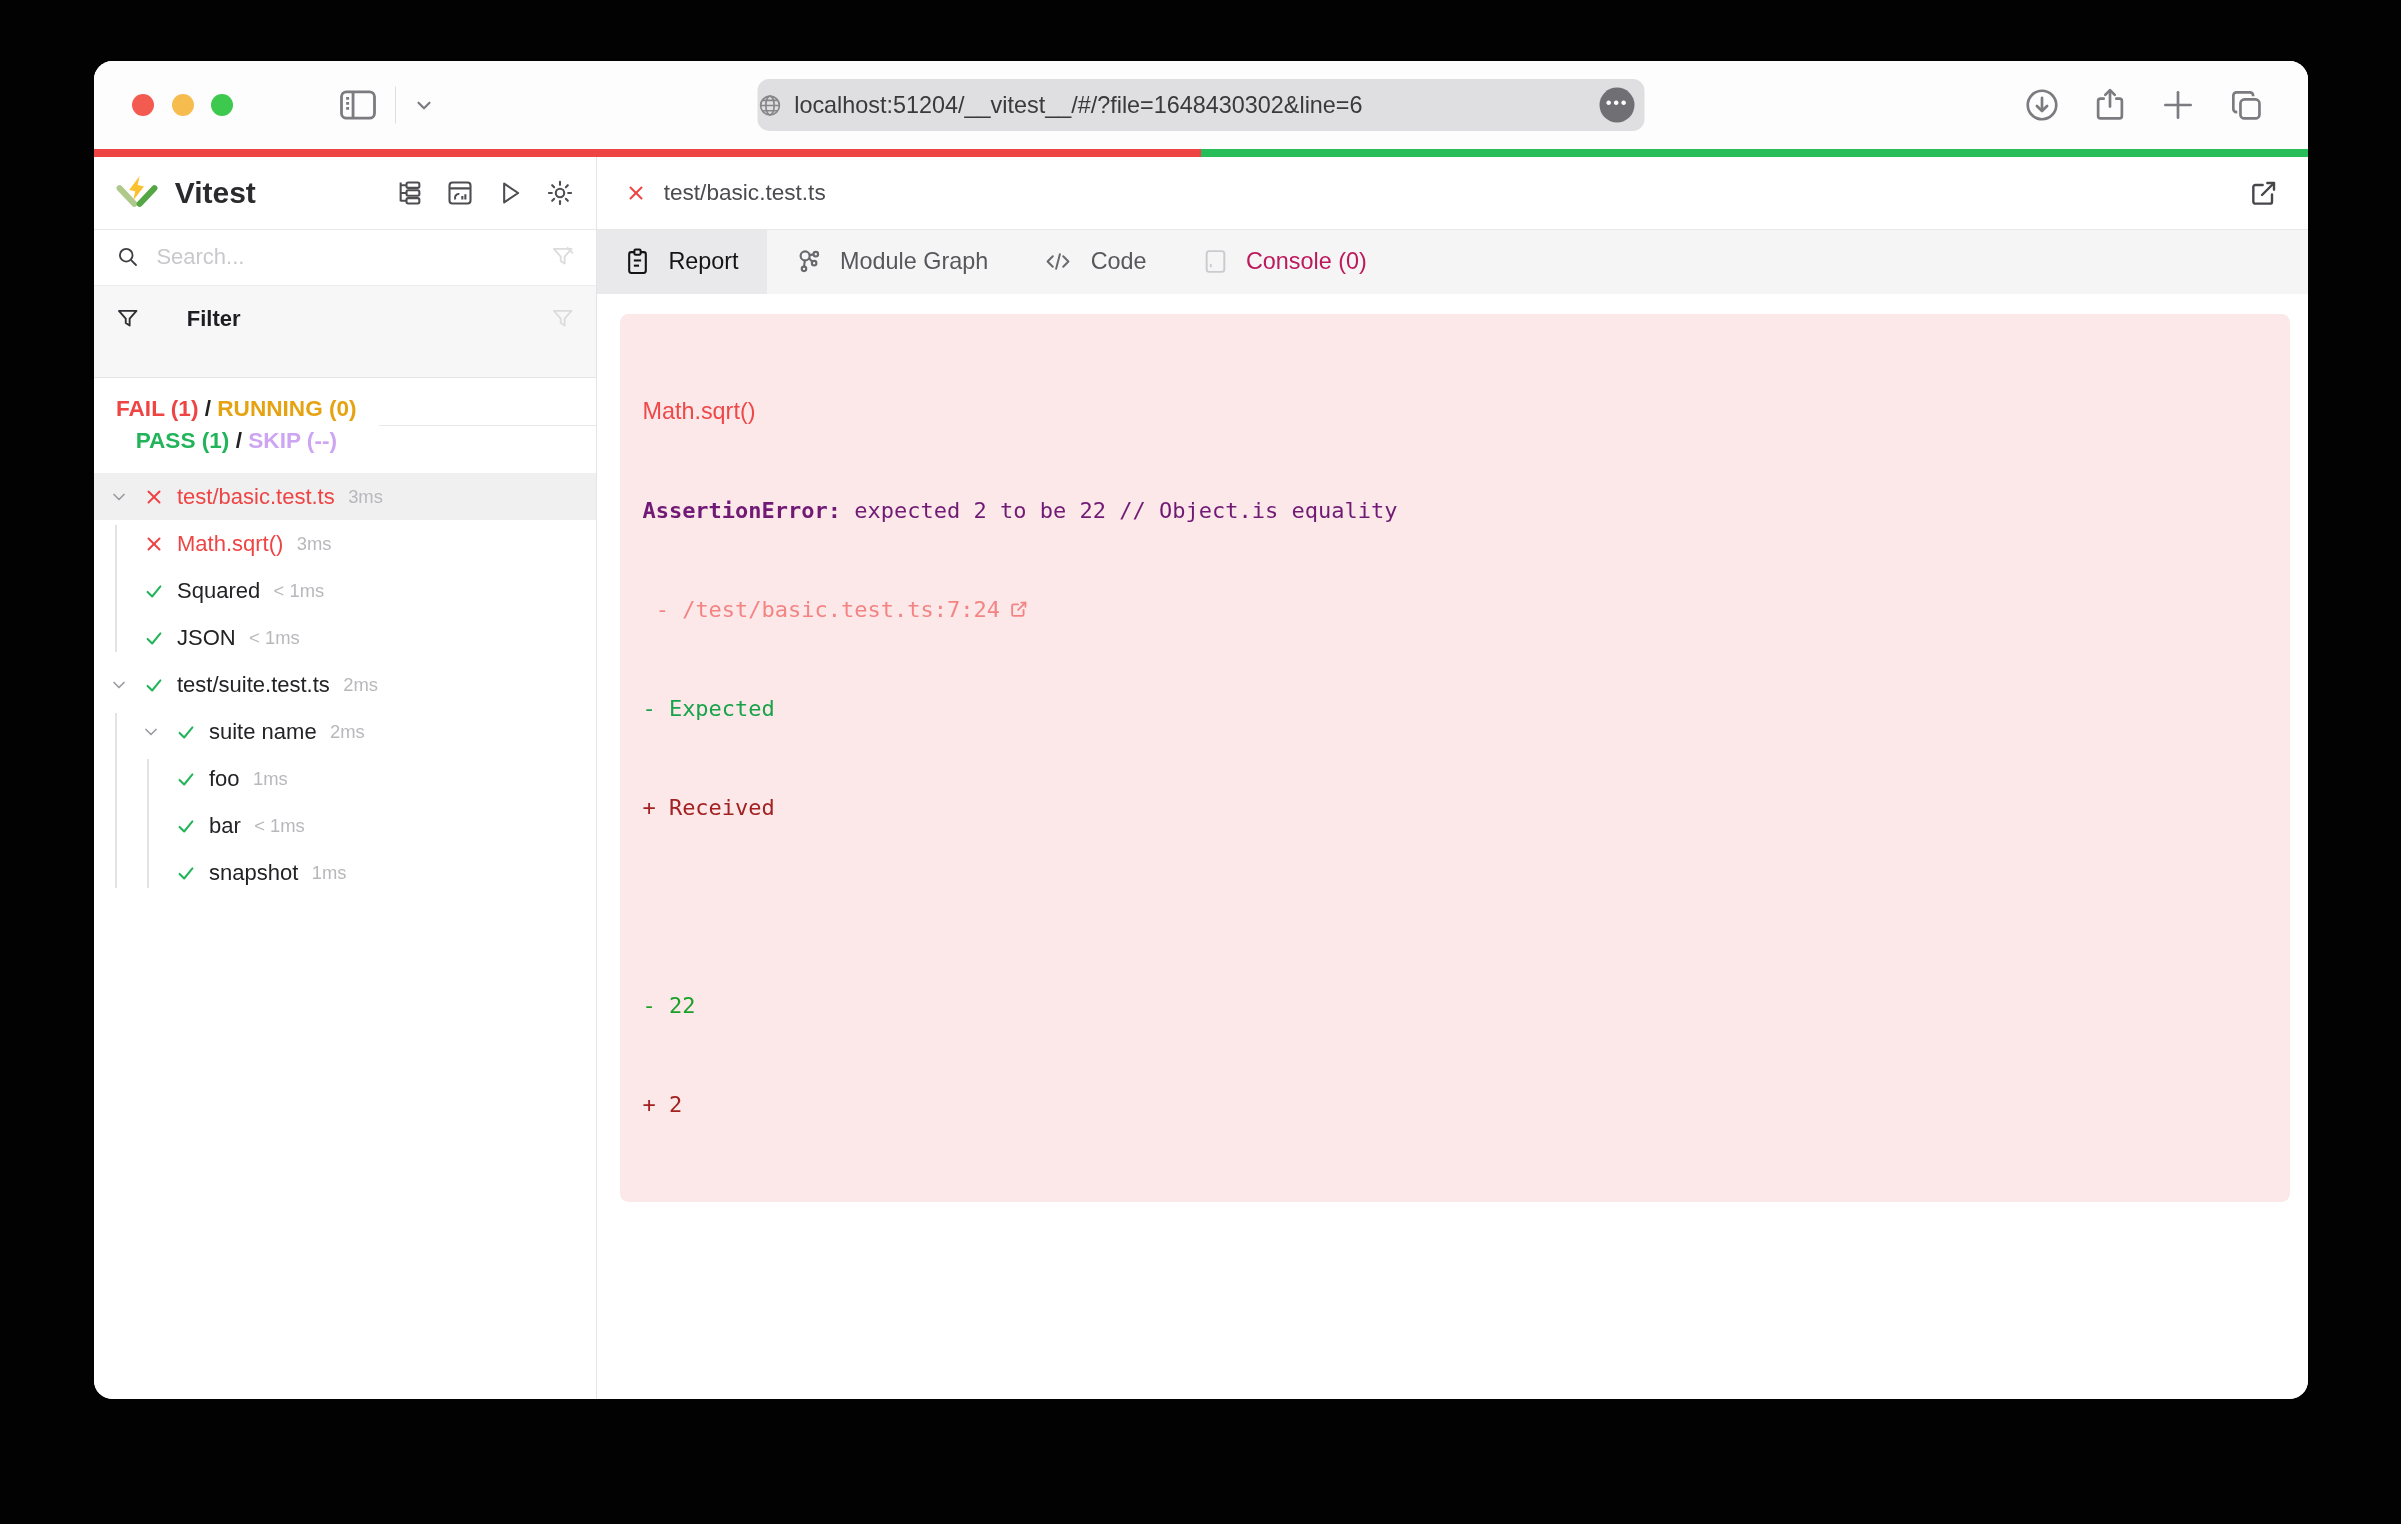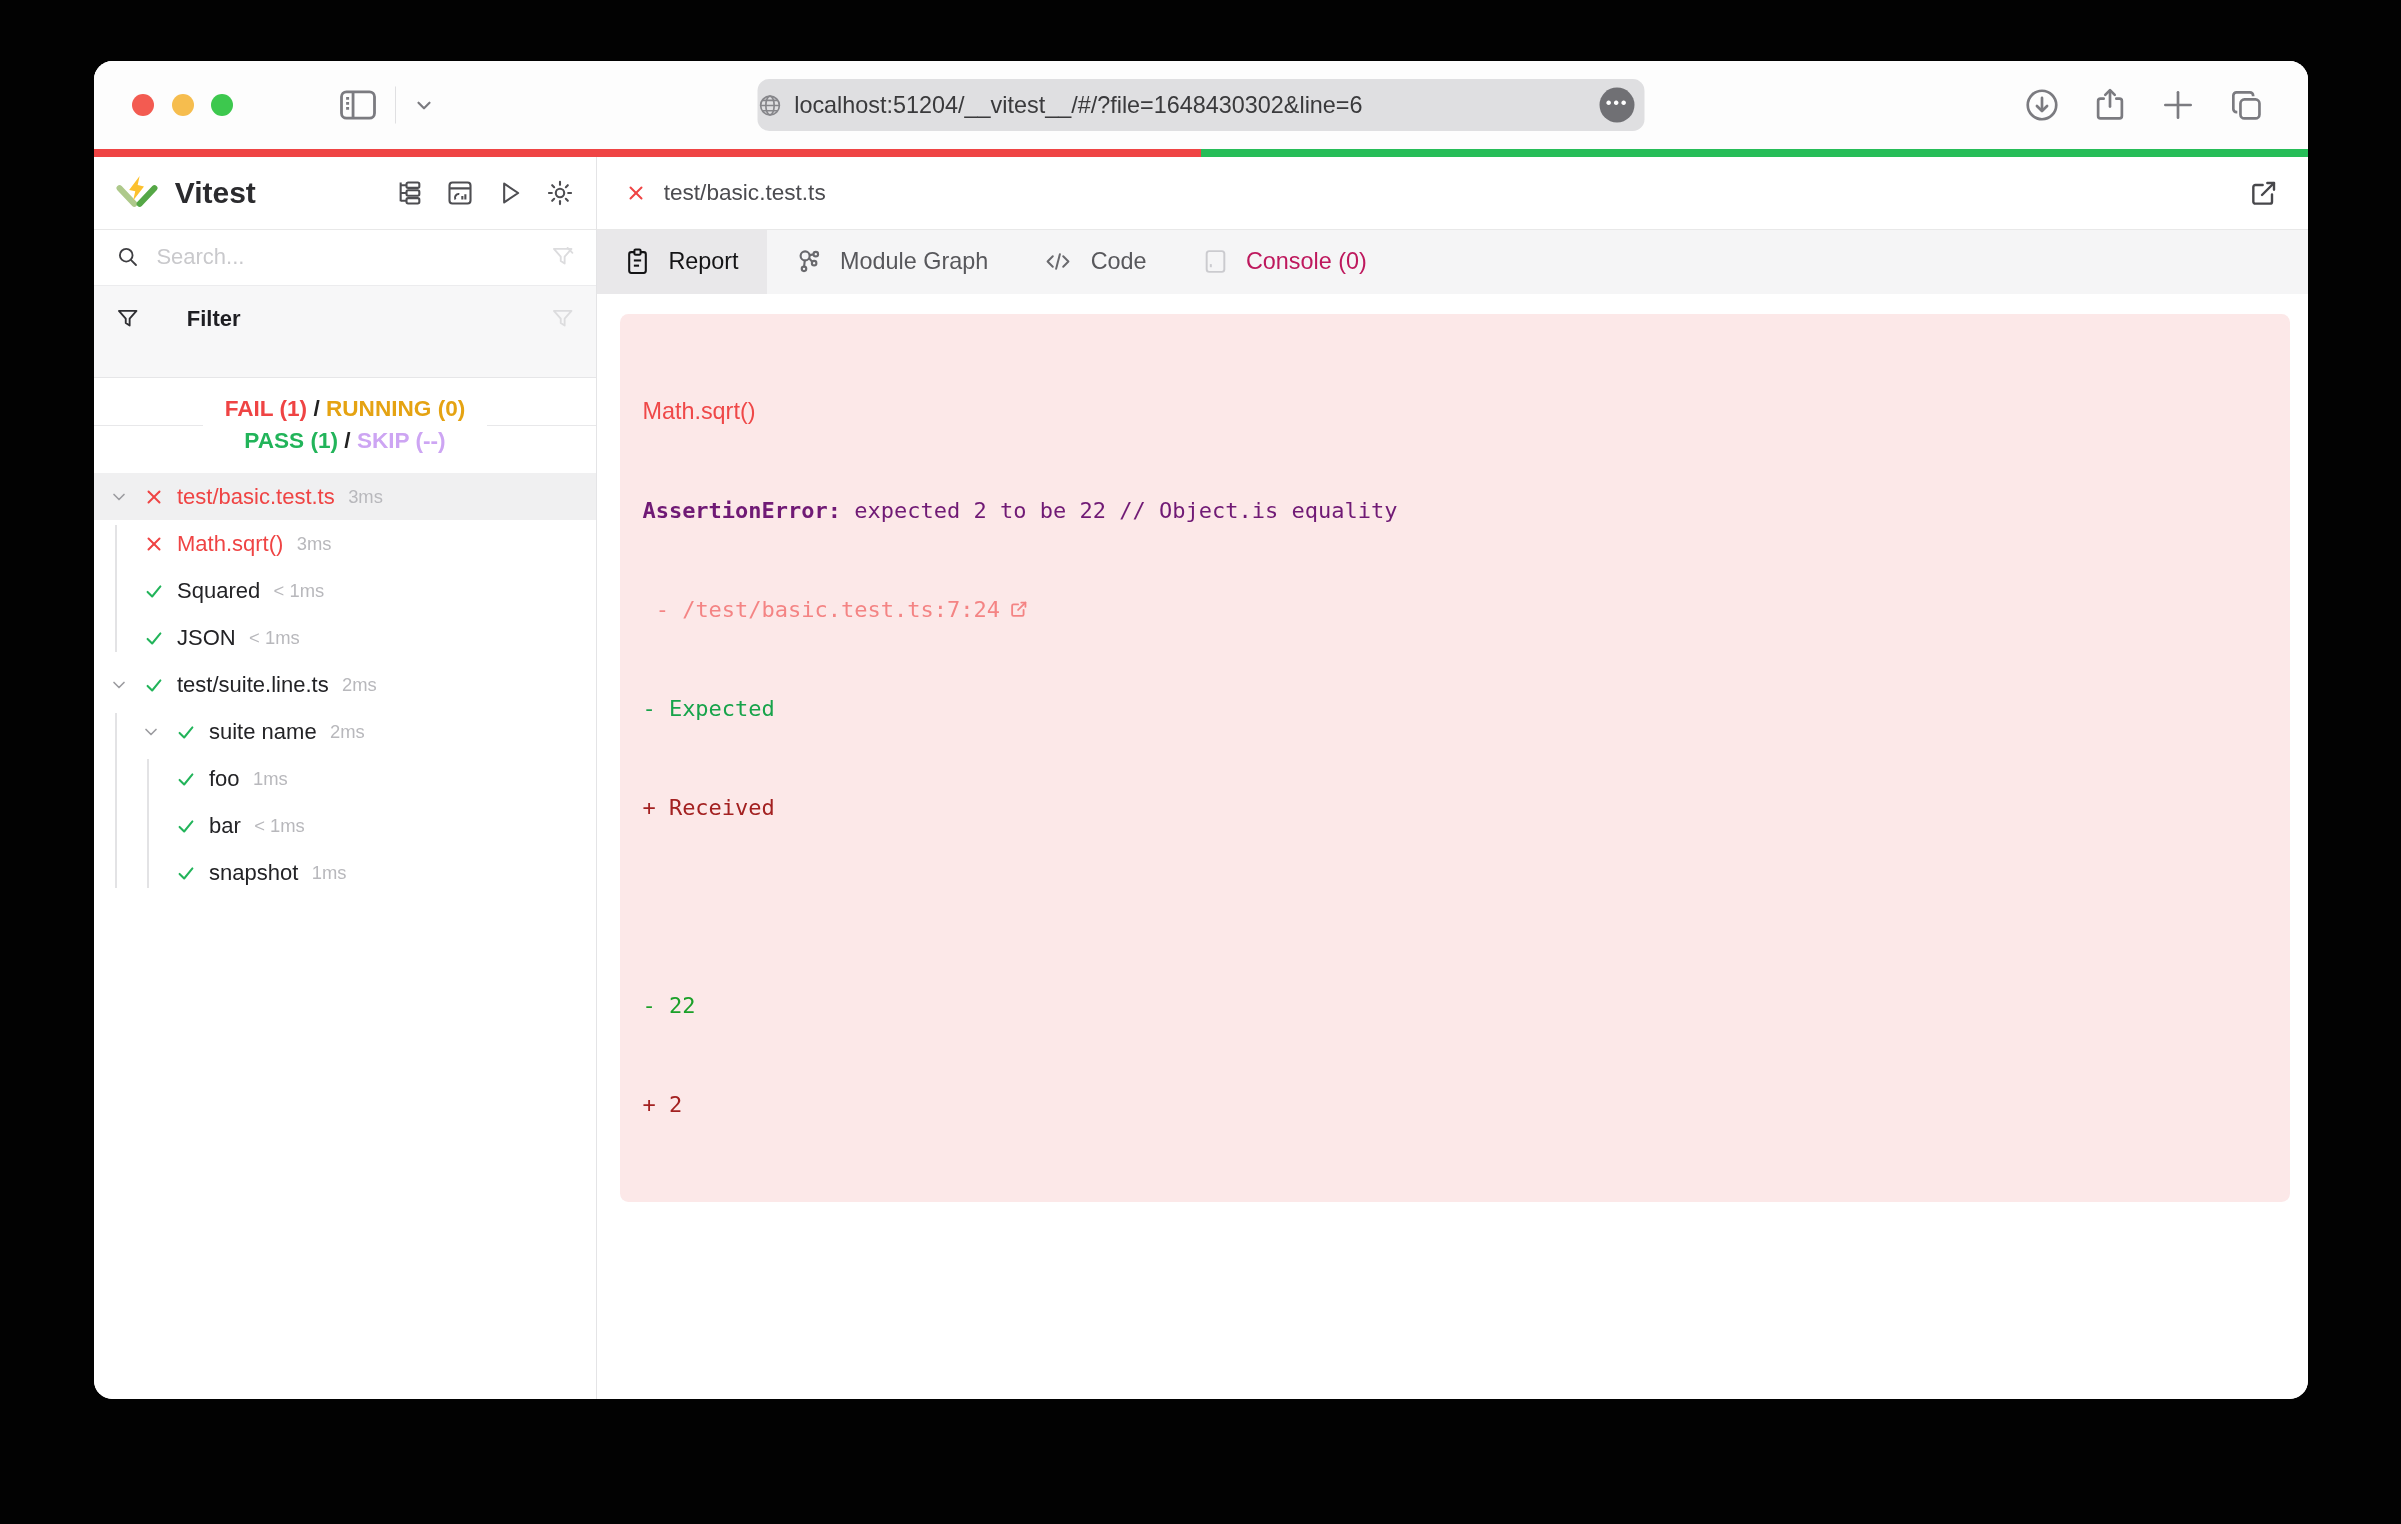--- a/index.html
+++ b/index.html
@@ -48,21 +48,21 @@
   
   .filter-panel{background:#f7f7f8;border-bottom:0.8px solid #e6e6e8;padding:20px 22px 25px;flex-shrink:0;}
   .filter-head{display:flex;align-items:center;gap:13.4px;margin-bottom:20px;color:#2f2f33;}
   .filter-title{font-size:22px;font-weight:700;color:#1f1f23;margin-left:34px;}
   .filter-grid{display:grid;grid-template-columns:244px 1fr;row-gap:20px;}
   .filter-item{display:flex;align-items:center;gap:15px;}
   .checkbox{width:22px;height:22px;border:2.1px solid #3c3c40;border-radius:4.2px;background:transparent;flex-shrink:0;}
   .filter-label{font-size:22px;color:#1f1f23;}
 
   
-  .summary{position:relative;height:94px;flex-shrink:0;display:flex;align-items:center;justify-content:center;}
+  .summary{position:relative;height:94px;flex-shrink:0;display:flex;align-items:center;}
   .summary-divider{position:absolute;left:0;right:0;top:50%;height:0.8px;background:#e8e8ea;}
   .summary-box{position:relative;background:#fff;padding:3.3px 22px;text-align:center;border-radius:8.4px;
                font-weight:700;font-size:22.6px;line-height:32px;}
   .s-fail{color:#ef4444;} .s-running{color:#e5a312;} .s-pass{color:#22b45a;} .s-skip{color:#cda5f3;} .s-sep{color:#222;}
 
   
   .tree{position:relative;flex:1;padding-top:1.7px;overflow:hidden;}
   .guide{position:absolute;width:1.7px;background:#e3e3e5;}
   .guide-a{left:21px;top:53px;height:127px;}
   .guide-b{left:21px;top:241px;height:175px;}
@@ -336,21 +336,21 @@
             <span class="chevron-slot">
                 <svg width="20" height="20" viewBox="0 0 24 24" fill="none" stroke="currentColor" stroke-width="2" stroke-linecap="round" stroke-linejoin="round">
                   <polyline points="6,9 12,15 18,9"></polyline>
                 </svg>
               </span>
             <span class="status-slot st-pass">
                 <svg width="22" height="22" viewBox="0 0 24 24" fill="none" stroke="currentColor" stroke-width="2.2" stroke-linecap="round" stroke-linejoin="round">
                   <polyline points="5,13 10,18 19,7"></polyline>
                 </svg>
               </span>
-            <span class="row-label">test/suite.line.ts</span>
+            <span class="row-label">test/suite.test.ts</span>
             <span class="row-time">2ms</span>
           </div>
           <div class="row d1">
             <span class="chevron-slot">
                 <svg width="20" height="20" viewBox="0 0 24 24" fill="none" stroke="currentColor" stroke-width="2" stroke-linecap="round" stroke-linejoin="round">
                   <polyline points="6,9 12,15 18,9"></polyline>
                 </svg>
               </span>
             <span class="status-slot st-pass">
                 <svg width="22" height="22" viewBox="0 0 24 24" fill="none" stroke="currentColor" stroke-width="2.2" stroke-linecap="round" stroke-linejoin="round">

